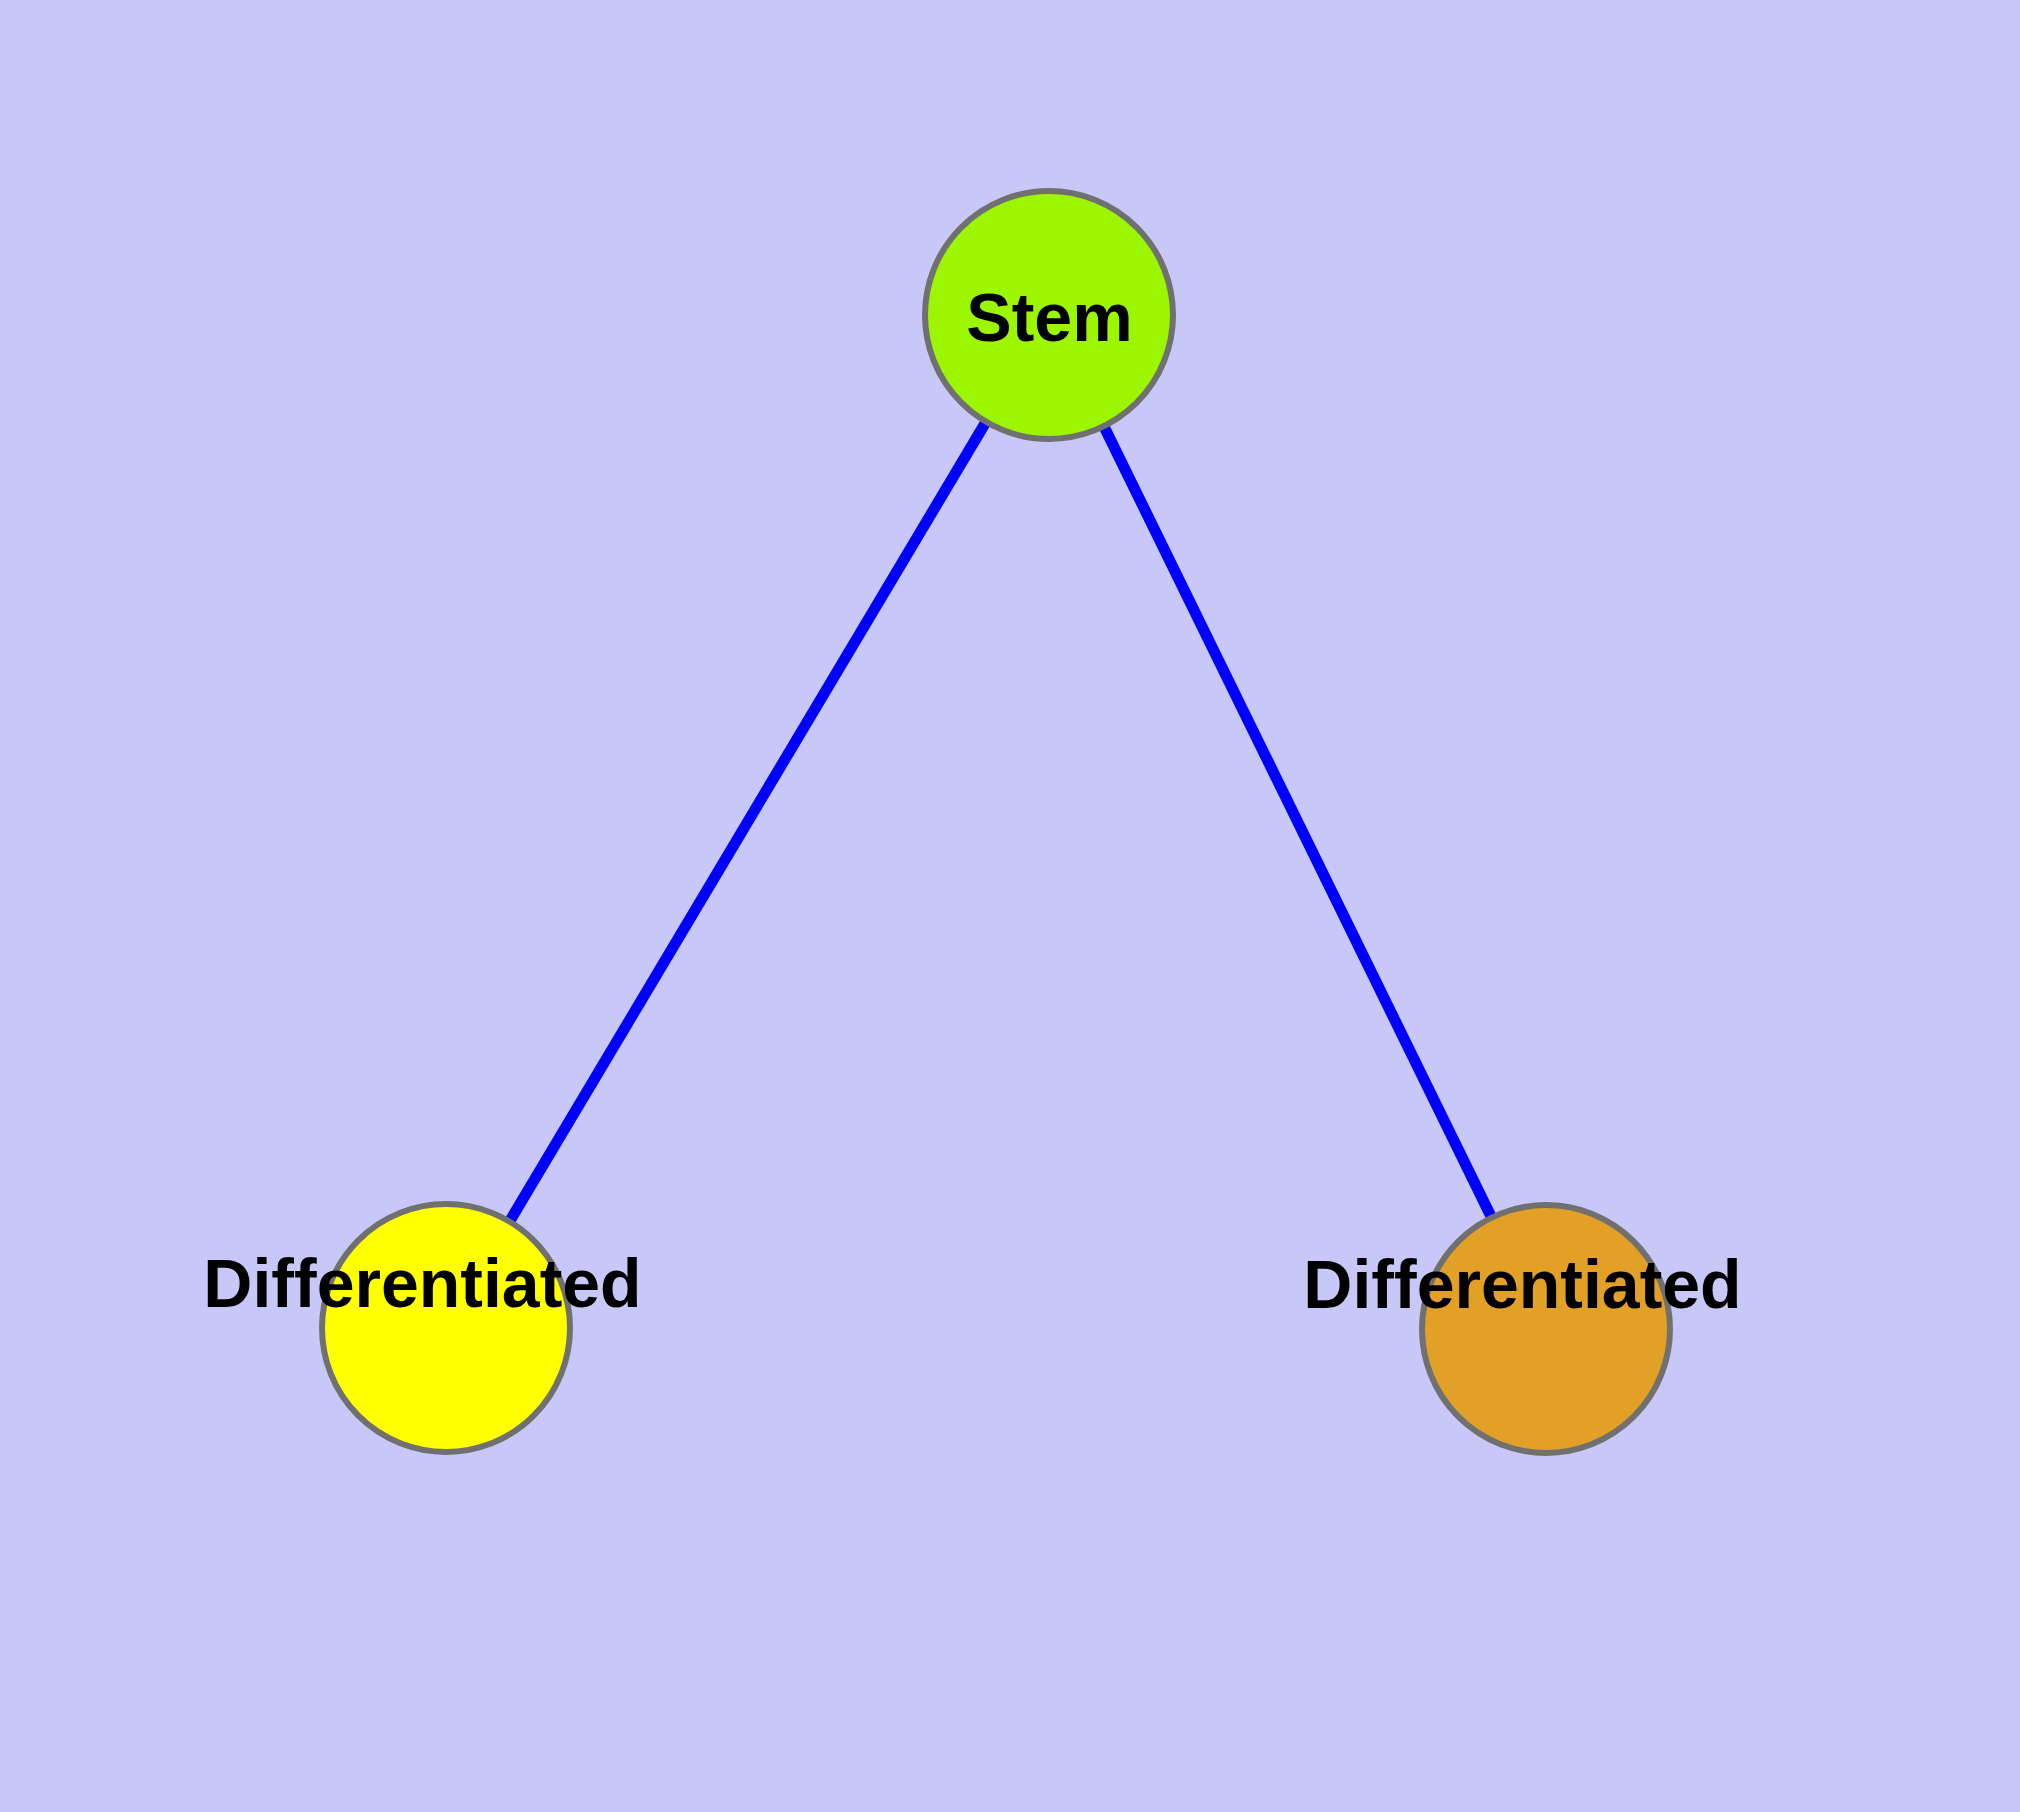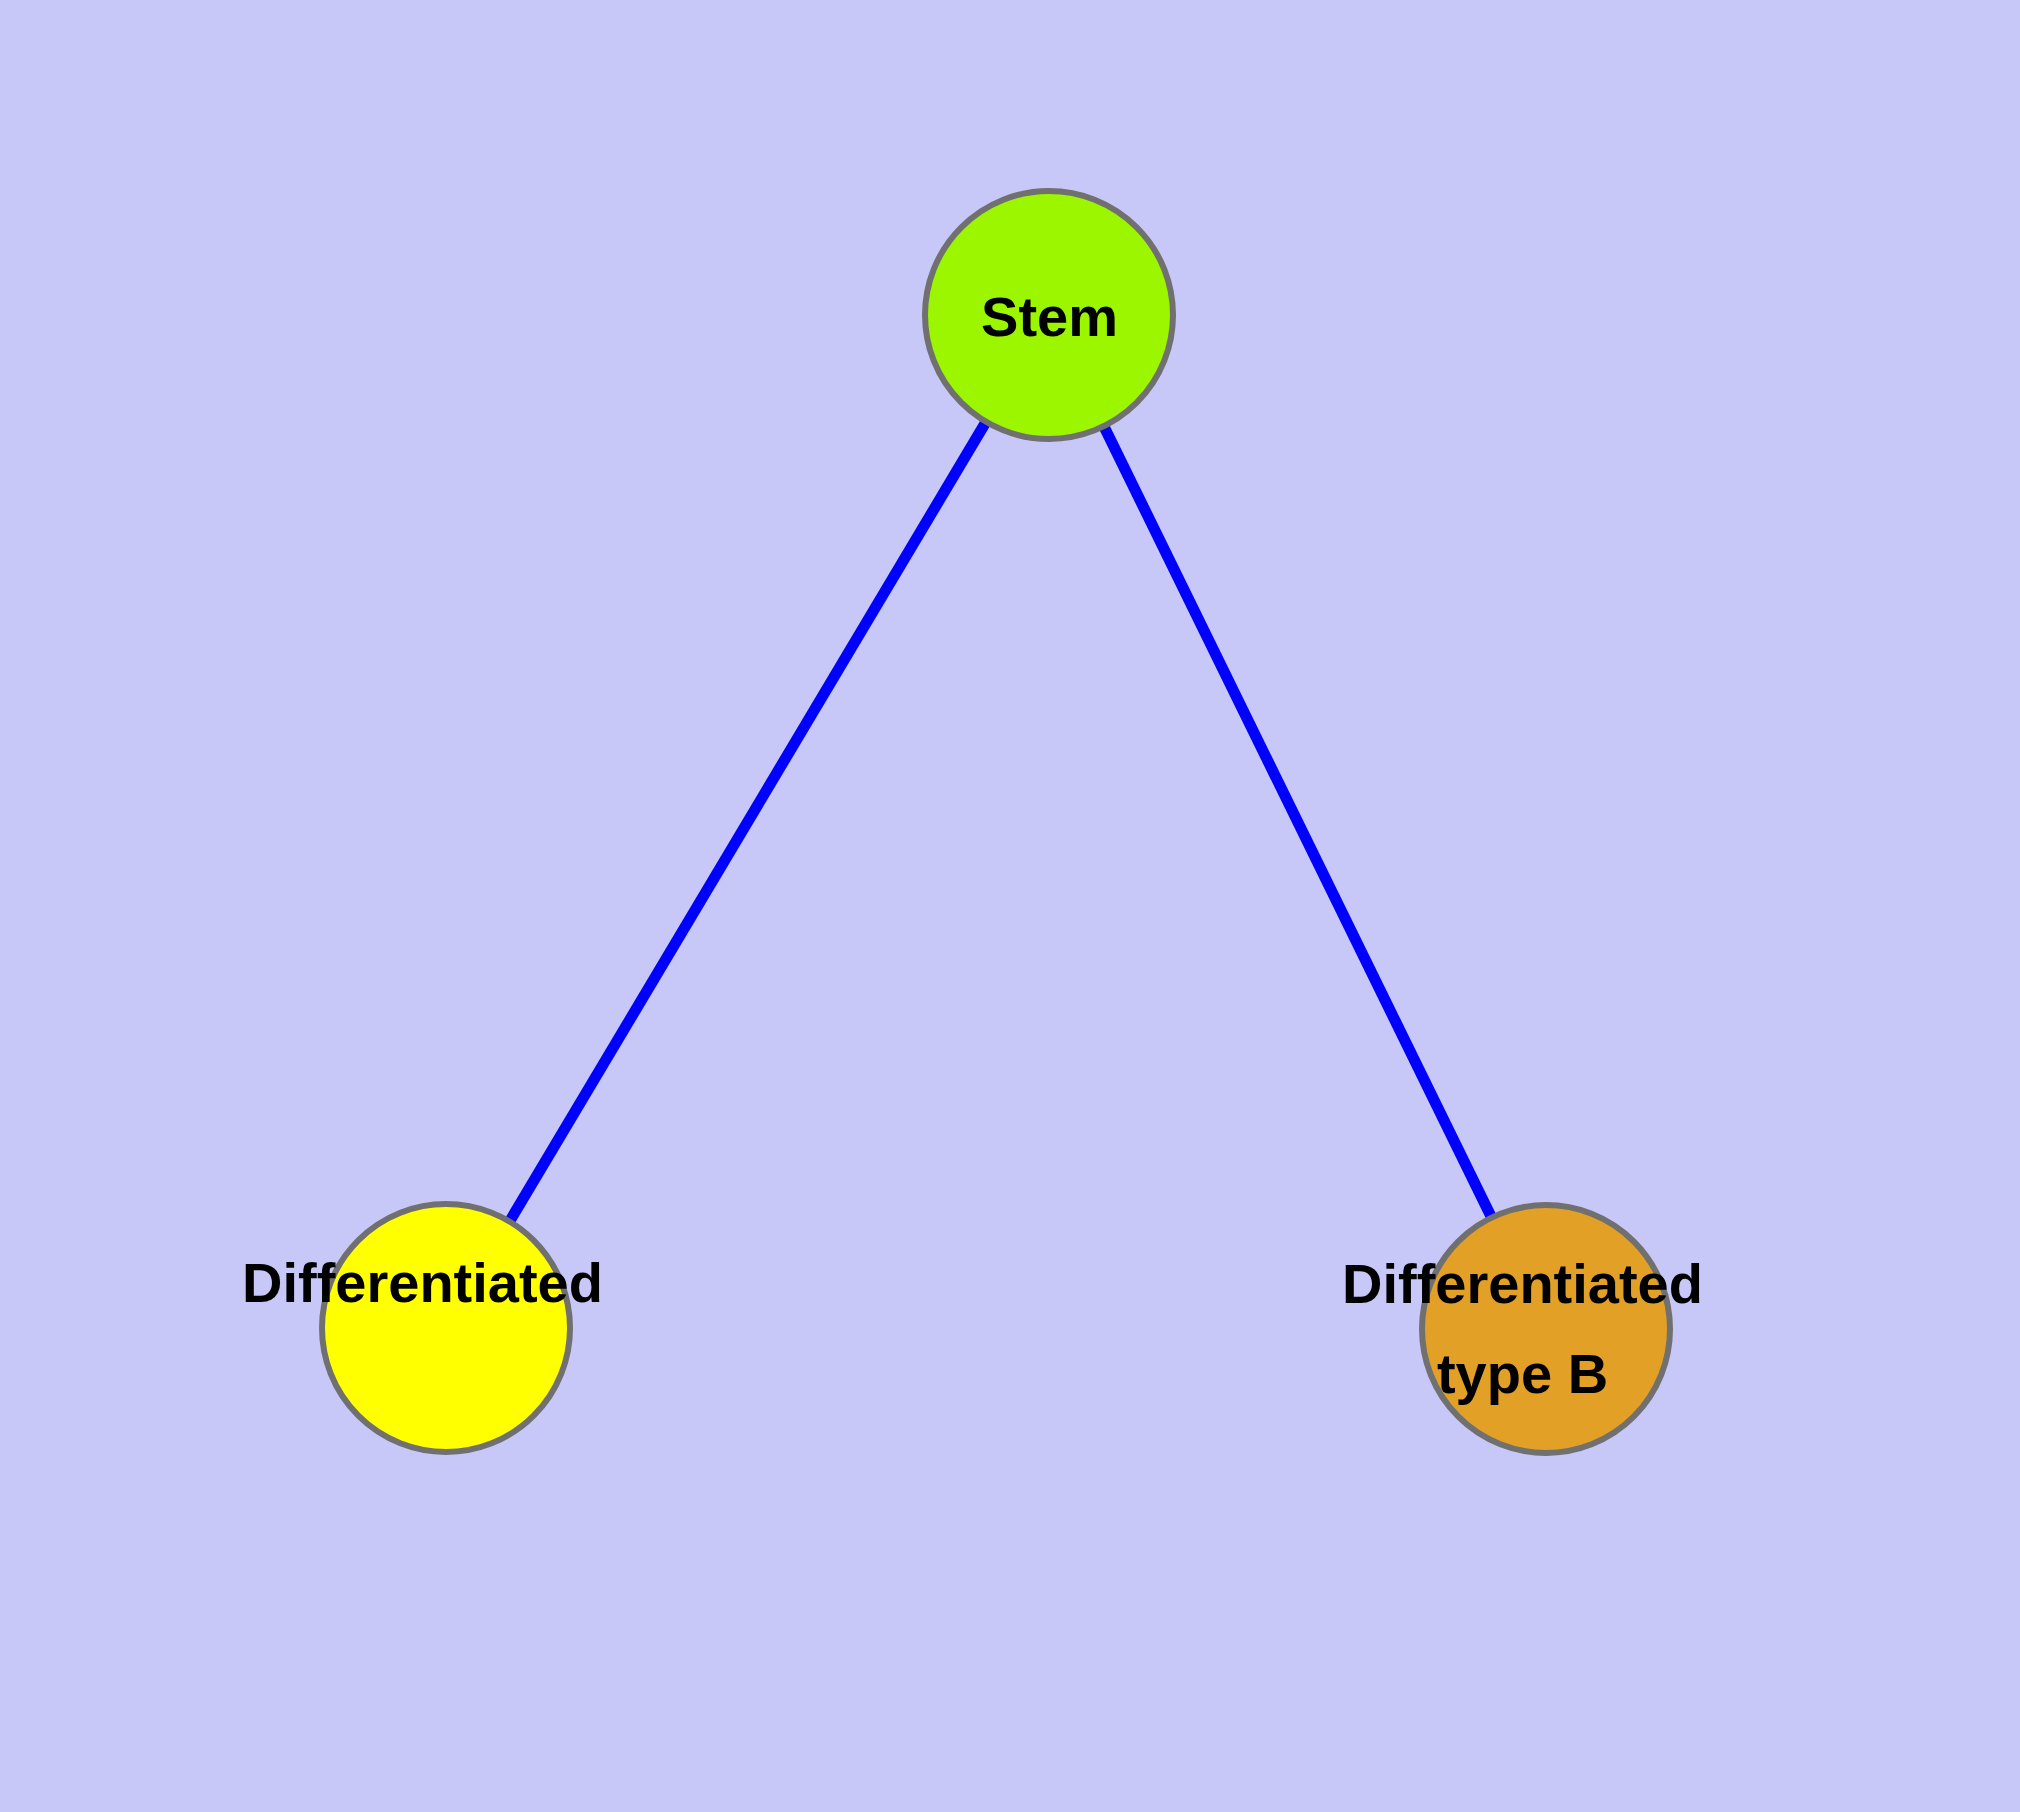--- a/index.html
+++ b/index.html
@@ -35,21 +35,21 @@
   }
   #node-stem-circle   { left: 922px; top: 188px;  }
   #node-a-circle      { left: 319px;  top: 1201px; }
   #node-b-circle      { left: 1419px; top: 1202px; }
 
   .node-label {
     position: absolute;
     z-index: 3;
     color: #000000;
     font-weight: bold;
-    font-size: 56px;
+    font-size: 68px;
     line-height: 90px;
     text-align: center;
     width: 593px;
     white-space: nowrap;
   }
   #label-stem { left: 753px;  top: 272px;  }
   #label-a    { left: 126px;  top: 1238px; }
   #label-b    { left: 1226px; top: 1239px; }
 </style>
 </head>
@@ -69,17 +69,16 @@
   <div id="node-b-circle" class="node-circle" style="background-color: rgb(226, 160, 38);"></div>
 
   <div id="label-stem" class="node-label">Stem</div>
 
   <div id="label-a" class="node-label">
     <div>Differentiated</div>
   </div>
 
   <div id="label-b" class="node-label">
     <div>Differentiated</div>
-    <div>type B</div>
   </div>
 
 </div>
 
 
 </body></html>

